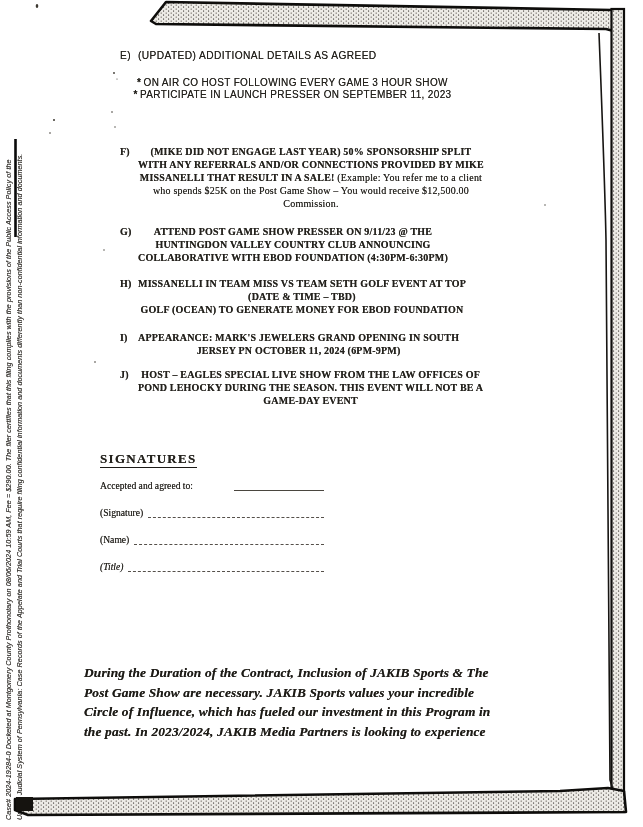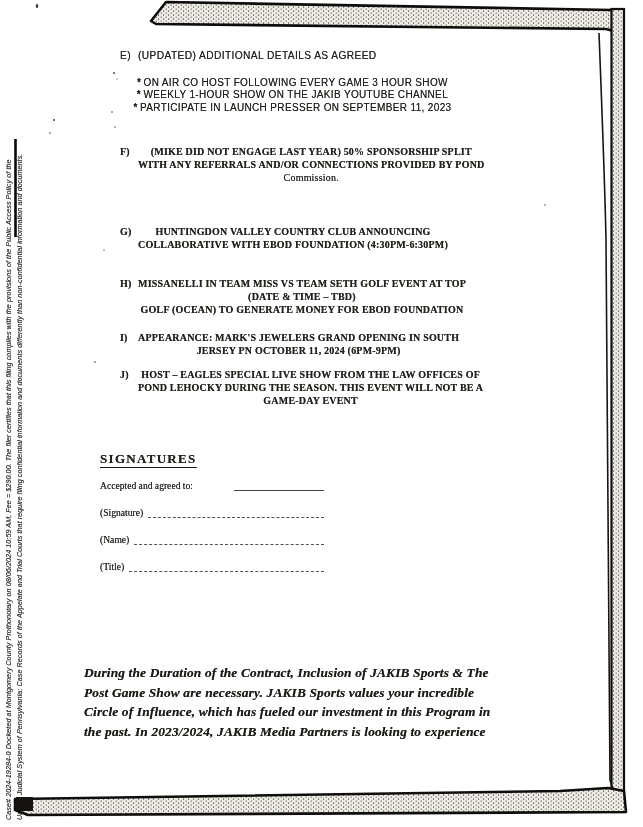--- a/index.html
+++ b/index.html
@@ -66,36 +66,38 @@
 
   <div class="stamp-line stamp-1 txt">Case# 2024-19284-0 Docketed at Montgomery County Prothonotary on 08/06/2024 10:59 AM, Fee = $290.00. The filer certifies that this filing complies with the provisions of the Public Access Policy of the</div>
   <div class="stamp-line stamp-2 txt">Unified Judicial System of Pennsylvania: Case Records of the Appelate and Trial Courts that require filing confidential information and documents differently than non-confidential information and documents.</div>
 
   <div class="item sans e-title txt" style="top:50px;">
     <span class="lbl">E)</span>
     <span class="lines">(UPDATED) ADDITIONAL DETAILS AS AGREED</span>
   </div>
   <div class="bullets sans txt">
     <div><span class="mark">*</span><span>ON AIR CO HOST FOLLOWING EVERY GAME 3 HOUR SHOW</span></div>
-    <div><span class="mark">*</span><span>WEEKLY 1-HOUR SHOW ON THE JAKIB YOUTUBE CHANNEL</span></div>
     <div><span class="mark">*</span><span>PARTICIPATE IN LAUNCH PRESSER ON SEPTEMBER 11, 2023</span></div>
   </div>
 
   <div class="item serif10 txt" style="top:145px;">
     <span class="lbl bold">F)</span>
     <span class="lines">
       <div class="bold">(MIKE DID NOT ENGAGE LAST YEAR) 50% SPONSORSHIP SPLIT</div>
-      <div class="bold">WITH ANY REFERRALS AND/OR CONNECTIONS PROVIDED BY POND</div>
+      <div class="bold">WITH ANY REFERRALS AND/OR CONNECTIONS PROVIDED BY MIKE</div>
+      <div><span class="bold">MISSANELLI THAT RESULT IN A SALE!</span><span> (Example: You refer me to a client</span></div>
+      <div>who spends $25K on the Post Game Show – You would receive $12,500.00</div>
       <div>Commission.</div>
     </span>
   </div>
 
   <div class="item serif10 bold txt" style="top:225px;">
     <span class="lbl">G)</span>
     <span class="lines">
+      <div>ATTEND POST GAME SHOW PRESSER ON 9/11/23 @ THE</div>
       <div>HUNTINGDON VALLEY COUNTRY CLUB ANNOUNCING</div>
       <div>COLLABORATIVE WITH EBOD FOUNDATION (4:30PM-6:30PM)</div>
     </span>
   </div>
 
   <div class="item serif10 semibold txt" style="top:277px;">
     <span class="lbl">H)</span>
     <span class="lines">
       <div>MISSANELLI IN TEAM MISS VS TEAM SETH GOLF EVENT AT TOP</div>
       <div>(DATE &amp; TIME – TBD)</div>
@@ -129,21 +131,21 @@
     <span class="fill ln-solid"></span>
   </div>
   <div class="sig-row txt" style="top:505px;">
     <span>(Signature)</span>
     <span class="fill ln-dash"></span>
   </div>
   <div class="sig-row txt" style="top:532px;">
     <span>(Name)</span>
     <span class="fill ln-dash"></span>
   </div>
-  <div class="sig-row txt" style="top:559px;">
+  <div class="sig-row txt" style="top:559px;font-style:italic;">
     <span>(Title)</span>
     <span class="fill ln-dash"></span>
   </div>
 
   <div class="ack-par txt">
     <div>During the Duration of the Contract, Inclusion of JAKIB Sports &amp; The</div>
     <div>Post Game Show are necessary. JAKIB Sports values your incredible</div>
     <div>Circle of Influence, which has fueled our investment in this Program in</div>
     <div>the past. In 2023/2024, JAKIB Media Partners is looking to experience</div>
   </div>

